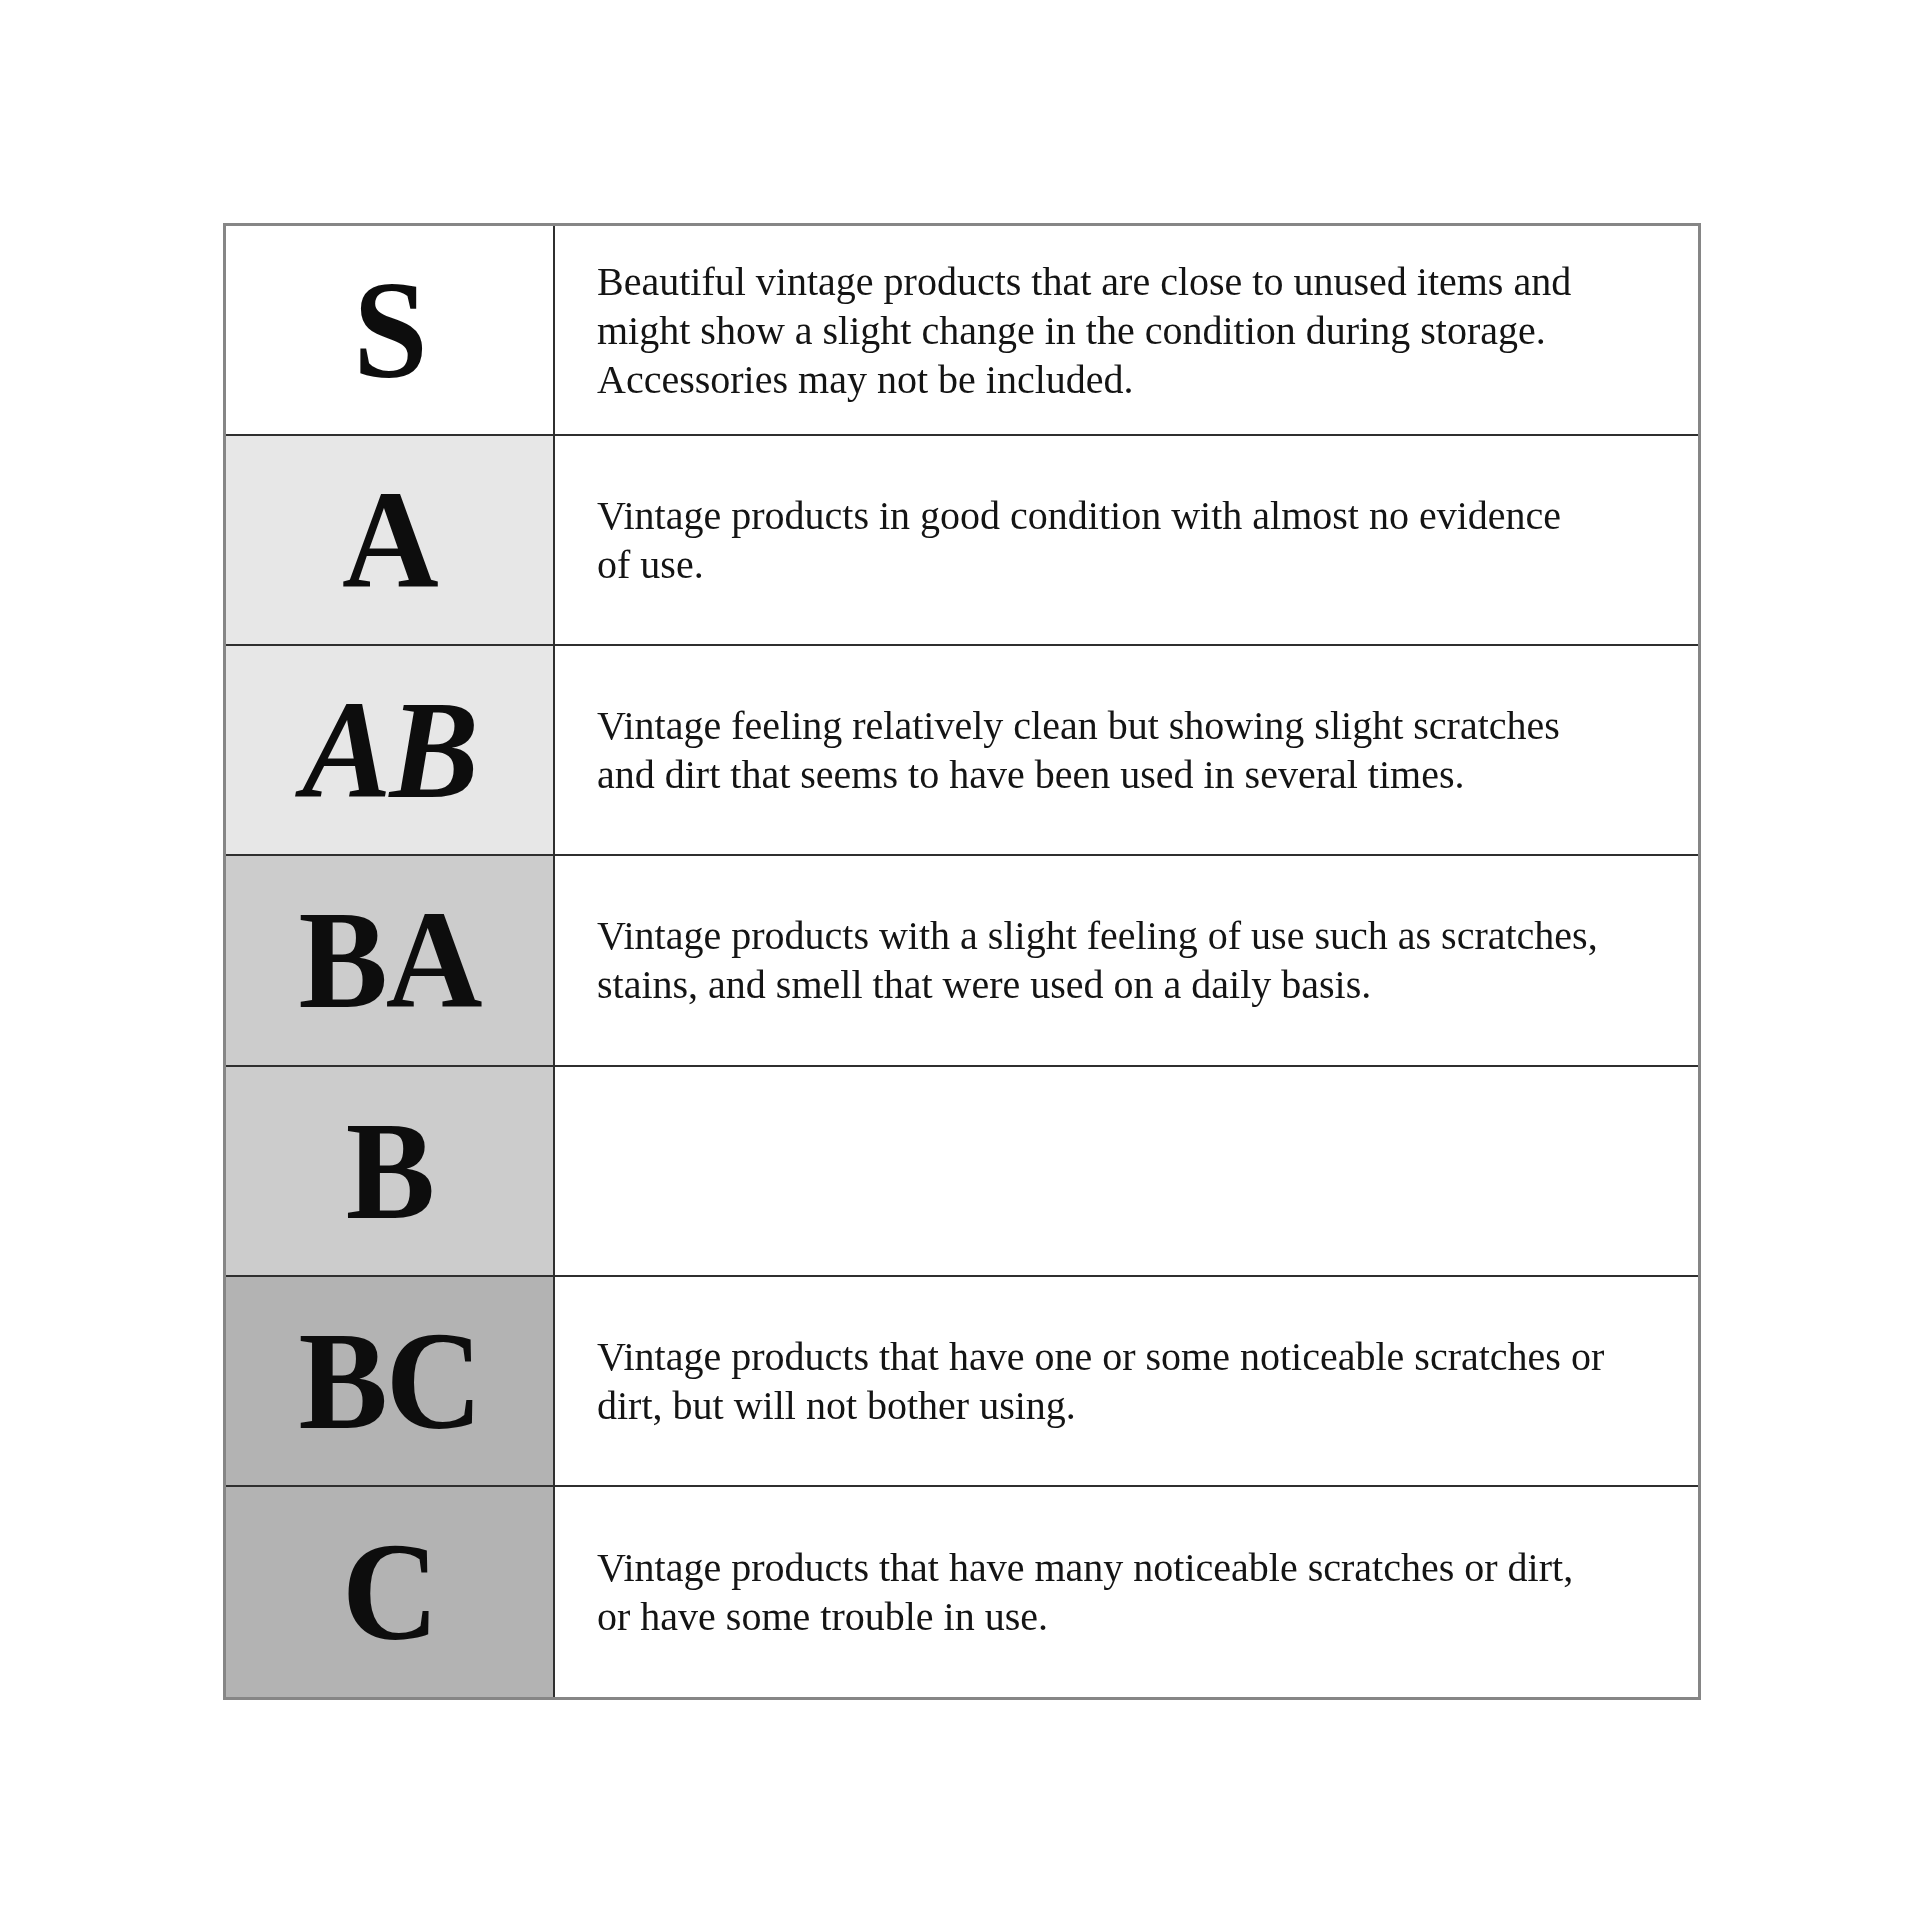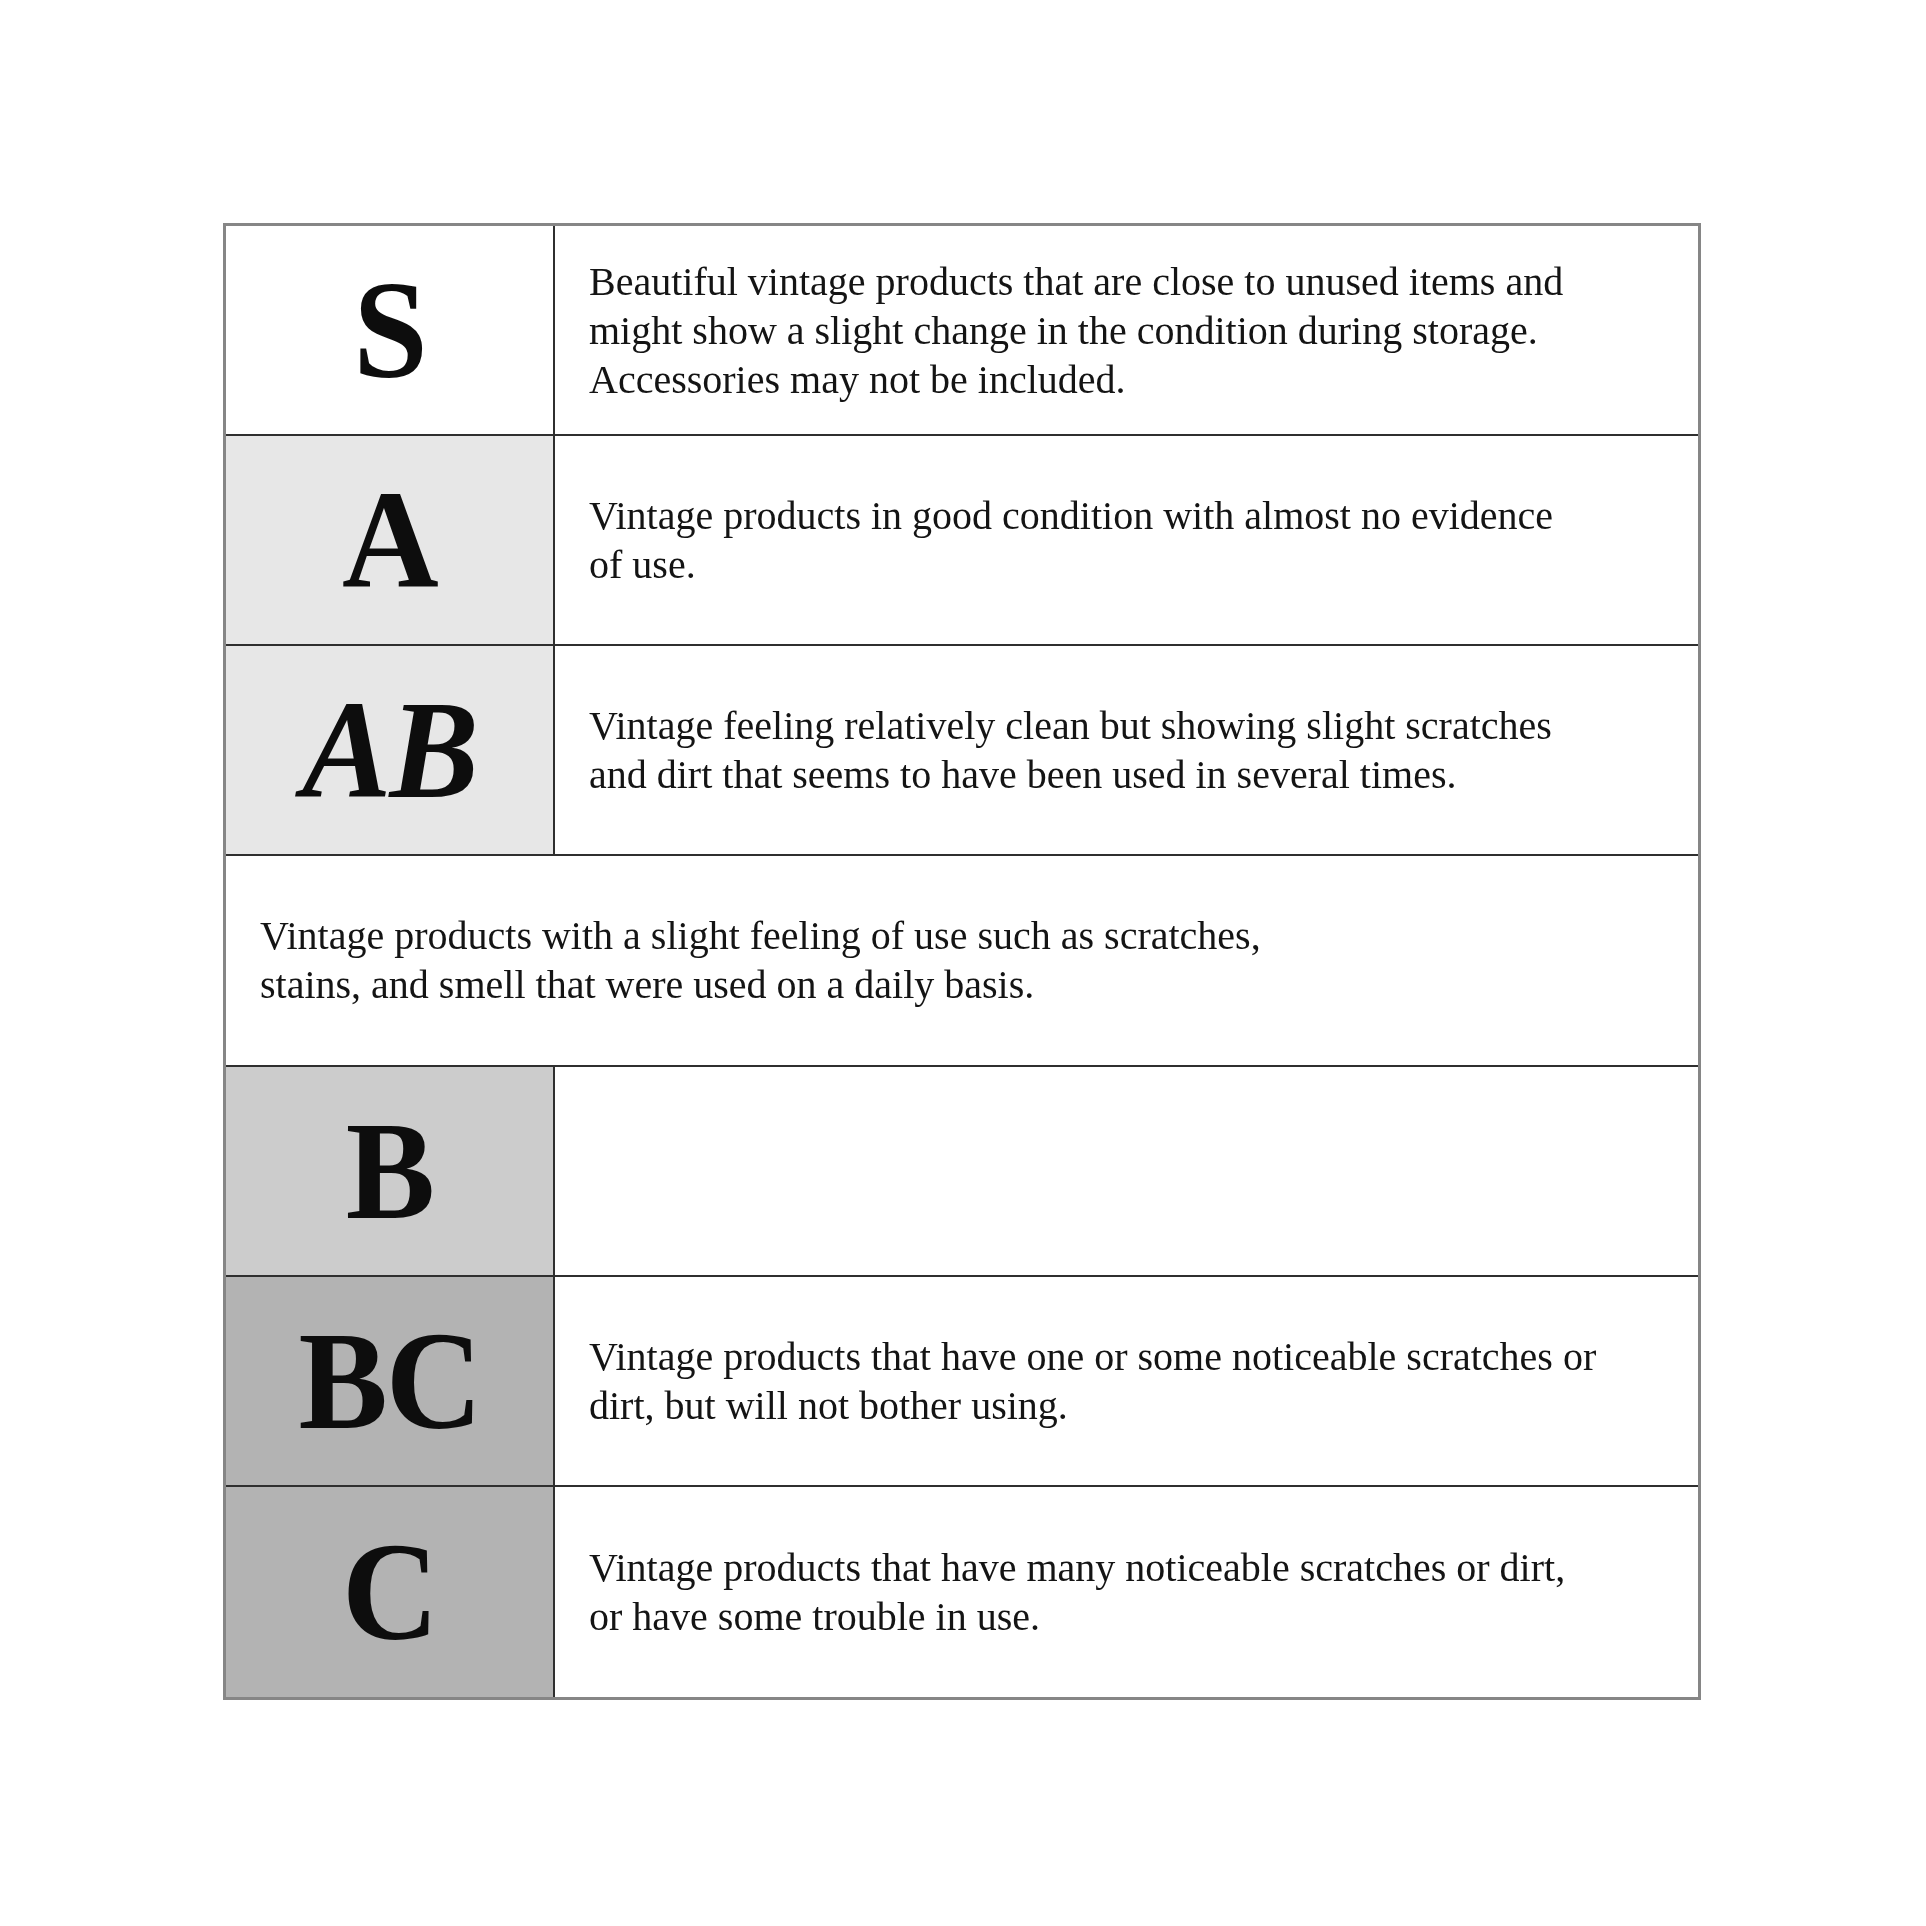--- a/index.html
+++ b/index.html
@@ -49,20 +49,21 @@
     line-height: 1;
     color: #0d0d0d;
     transform: scaleY(1.04);
   }
   .desc-cell {
     display: flex;
     align-items: center;
     padding-left: 34px;
     padding-right: 24px;
     min-height: 0;
+    margin-left: 8px;
   }
   .desc-text {
     font-size: 40px;
     line-height: 49px;
     white-space: pre;
     color: #141414;
   }
 </style>
 </head>
 <body>
@@ -95,20 +96,23 @@
       <div class="grade-cell" style="background: rgb(231, 231, 231); font-style: italic;">
         <span class="grade-letter">AB</span>
       </div>
       <div class="desc-cell">
         <span class="desc-text">Vintage feeling relatively clean but showing slight scratches
 and dirt that seems to have been used in several times.</span>
       </div>
     </div>
 
     <div class="row">
+      <div class="grade-cell" style="background: rgb(204, 204, 204);">
+        <span class="grade-letter">BA</span>
+      </div>
       <div class="desc-cell">
         <span class="desc-text">Vintage products with a slight feeling of use such as scratches,
 stains, and smell that were used on a daily basis.</span>
       </div>
     </div>
 
     <div class="row">
       <div class="grade-cell" style="background: rgb(204, 204, 204);">
         <span class="grade-letter">B</span>
       </div>

